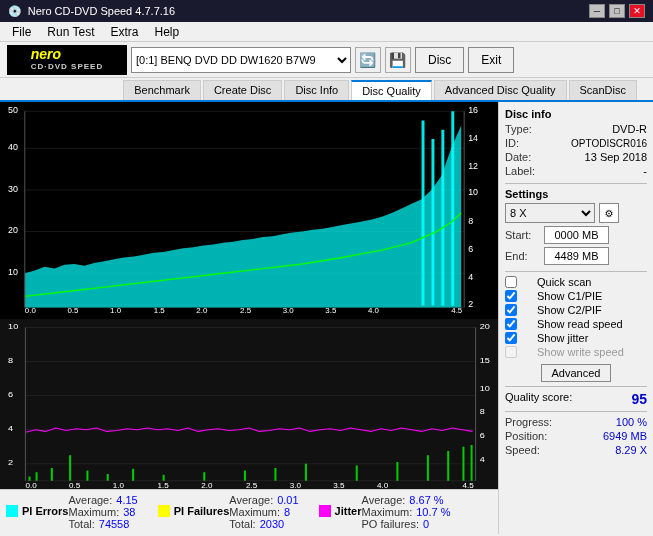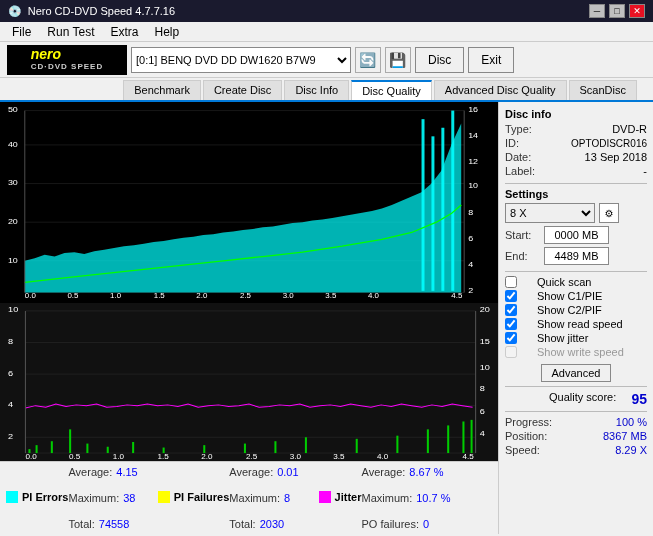--- a/index.html
+++ b/index.html
@@ -49,32 +49,32 @@
 
     .input-row { display: flex; align-items: center; gap: 4px; margin-bottom: 3px; }
     .input-label { width: 35px; color: #333; }
     .input-field { width: 65px; height: 18px; border: 1px solid #888; background: white; font-size: 11px; padding: 1px 3px; text-align: center; }
 
     .checkbox-row { display: flex; align-items: center; gap: 20px; margin-bottom: 2px; }
     .checkbox-row input[type=checkbox] { width: 12px; height: 12px; }
 
     .btn-advanced { background: #f0f0f0; border: 1px solid #888; padding: 2px 10px; cursor: pointer; font-size: 11px; display: block; margin: 4px auto; }
 
-    .quality-row { display: flex; justify-content: space-between; margin-top: 4px; margin-left: 44px; }
+    .quality-row { display: flex; justify-content: space-between; margin-top: 4px; }
     .quality-label { font-size: 11px; }
     .quality-value { font-size: 14px; font-weight: bold; color: #0000cc; }
 
     .progress-row { display: flex; justify-content: space-between; margin-bottom: 2px; }
 
     
     .stats-bar { background: #f0f0f0; border-top: 1px solid #ccc; display: flex; padding: 4px 6px; gap: 20px; font-size: 11px; }
     .stat-group { display: flex; flex-direction: row; }
     .stat-header { display: flex; align-items: center; gap: 4px; font-weight: bold; margin-bottom: 2px; }
     .stat-color-box { width: 12px; height: 12px; display: inline-block; }
-    .stat-rows { display: flex; flex-direction: column; gap: 14px; }
+    .stat-rows { display: flex; flex-direction: column; gap: 0; }
     .stat-row { display: flex; gap: 4px; }
     .stat-name { color: #333; }
     .stat-val { color: #0000ff; font-weight: 500; }
 
     
     .chart-svg { width: 100%; height: 100%; }
 
     .separator { border: none; border-top: 1px solid #bbb; margin: 4px 0; }
   </style>
 </head>
@@ -412,21 +412,21 @@
 
     <hr class="separator">
 
     <div class="panel-section">
       <div class="progress-row">
         <span class="panel-label">Progress:</span>
         <span class="panel-value blue">100 %</span>
       </div>
       <div class="progress-row">
         <span class="panel-label">Position:</span>
-        <span class="panel-value blue">8367 MB</span>
+        <span class="panel-value blue">6949 MB</span>
       </div>
       <div class="progress-row">
         <span class="panel-label">Speed:</span>
         <span class="panel-value blue">8.29 X</span>
       </div>
     </div>
 
   </div>
 </div>
 

